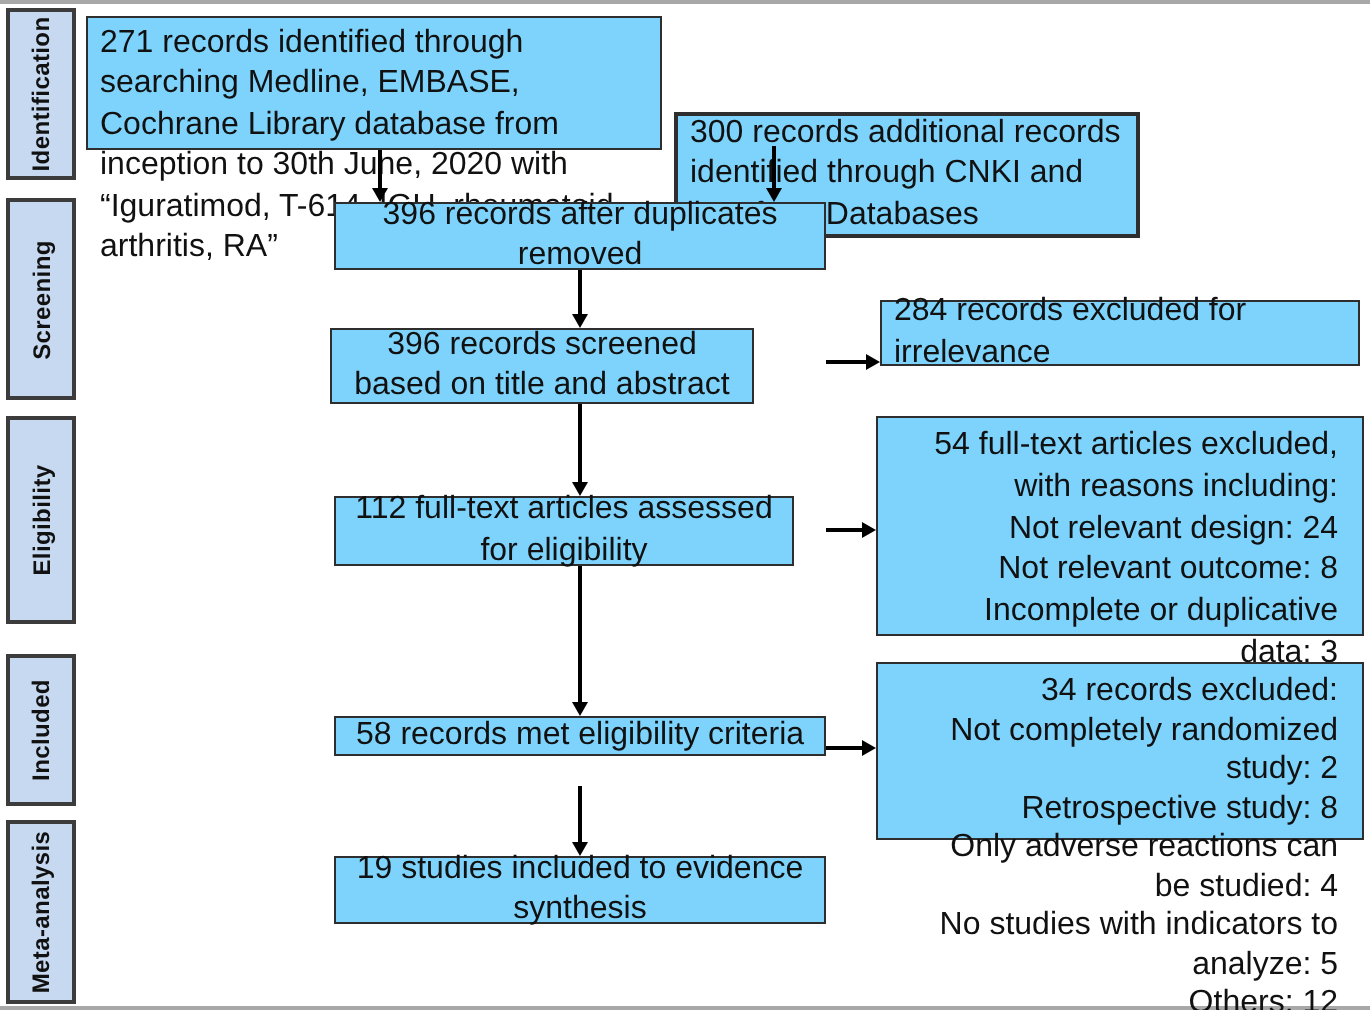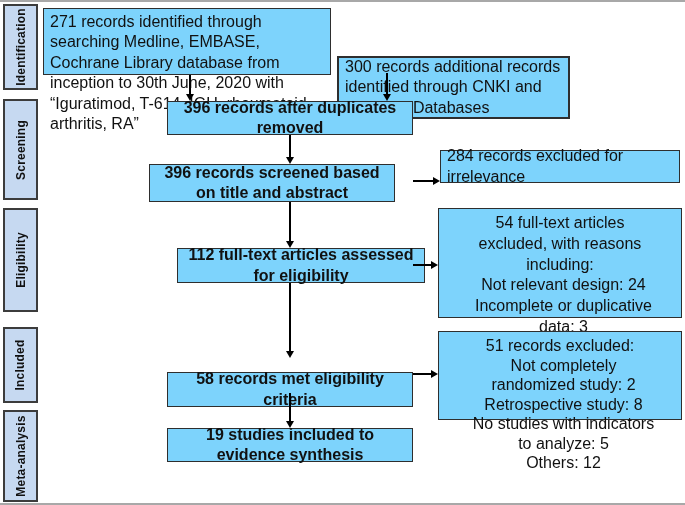--- a/index.html
+++ b/index.html
@@ -16,24 +16,24 @@
     display:flex;align-items:center;justify-content:center;
   }
   .stage span{
     transform:rotate(-90deg);white-space:nowrap;font-weight:bold;
     font-size:12px;letter-spacing:0.2px;color:#111;
   }
   .fbox{
     position:absolute;background:#7dd3fc;border:1.4px solid #2e2e2e;
     box-sizing:border-box;font-size:16px;line-height:1.28;color:#111;
   }
-  .fbox.center{display:flex;align-items:center;justify-content:center;text-align:center;padding:2px 8px;font-weight:bold;}
+  .fbox.center{display:flex;align-items:center;justify-content:center;text-align:center;padding:2px 8px;}
   .fbox.leftmid{display:flex;align-items:center;text-align:left;padding:2px 6px;}
   .fbox.lefttop{text-align:left;padding:3px 6px;}
-  .fbox.reasons{text-align:center;padding:4px 24px;}
+  .fbox.reasons{text-align:right;padding:4px 12px;}
   .fbox.reasons .reason{padding-left:7px;}
   .lh-tight{line-height:1.22;}
   .lh-7{line-height:1.3;}
   .b2{border-width:2px;margin-top:46px;}
   .varrow{position:absolute;width:9px;}
   .varrow .shaft{position:absolute;left:3.75px;top:0;bottom:6px;width:1.5px;background:#000;}
   .varrow .head{position:absolute;left:0.5px;bottom:0;width:0;height:0;
     border-left:4px solid transparent;border-right:4px solid transparent;border-top:7px solid #000;}
   .harrow{position:absolute;height:9px;}
   .harrow .shaft{position:absolute;top:3.75px;left:0;right:6px;height:1.5px;background:#000;}
@@ -63,39 +63,41 @@
   <div class="stage" style="top:410px;height:92px;">
     <span>Meta-analysis</span>
   </div>
 
   <div class="fbox lefttop" style="left:43px;top:8px;width:288px;height:67px;">271 records identified through searching Medline, EMBASE, Cochrane Library database from inception to 30th June, 2020 with “Iguratimod, T-614, IGU, rheumatoid arthritis, RA”</div>
 
   <div class="fbox leftmid b2" style="left:337px;top:10px;width:233px;height:63px;">300 records additional records identified through CNKI and Wanfang Databases</div>
 
   <div class="fbox center" style="left:167px;top:101px;width:246px;height:34px;">396 records after duplicates removed</div>
 
-  <div class="fbox center" style="left:149px;top:164px;width:246px;height:38px;">396 records screened based on title and abstract</div>
+  <div class="fbox center" style="left:165px;top:164px;width:212px;height:38px;">396 records screened based on title and abstract</div>
 
   <div class="fbox leftmid" style="left:440px;top:150px;width:240px;height:33px;">284 records excluded for irrelevance</div>
 
-  <div class="fbox center" style="left:177px;top:248px;width:248px;height:35px;">112 full-text articles assessed for eligibility</div>
+  <div class="fbox center" style="left:167px;top:248px;width:230px;height:35px;">112 full-text articles assessed for eligibility</div>
 
   <div class="fbox reasons lh-7" style="left:438px;top:208px;width:244px;height:110px;">
     <div>54 full-text articles excluded, with reasons including:</div>
     <div class="reason">Not relevant design: 24</div>
+    <div class="reason">Not relevant outcome: 8</div>
     <div class="reason">Incomplete or duplicative data: 3</div>
     <div class="reason">The full text was not downloaded: 1</div>
   </div>
 
-  <div class="fbox center" style="left:167px;top:372px;width:246px;height:35px;">58 records met eligibility criteria</div>
+  <div class="fbox center" style="left:167px;top:358px;width:246px;height:20px;">58 records met eligibility criteria</div>
 
   <div class="fbox reasons lh-tight" style="left:438px;top:331px;width:244px;height:89px;">
-    <div>51 records excluded:</div>
+    <div>34 records excluded:</div>
     <div class="reason">Not completely randomized study: 2</div>
     <div class="reason">Retrospective study: 8</div>
+    <div class="reason">Only adverse reactions can be studied: 4</div>
     <div class="reason">No studies with indicators to analyze: 5</div>
     <div class="reason">Others: 12</div>
   </div>
 
   <div class="fbox center" style="left:167px;top:428px;width:246px;height:34px;">19 studies included to evidence synthesis</div>
 
   <div class="varrow" style="left:185.5px;top:75px;height:26px;">
     <div class="shaft"></div>
     <div class="head"></div>
   </div>

